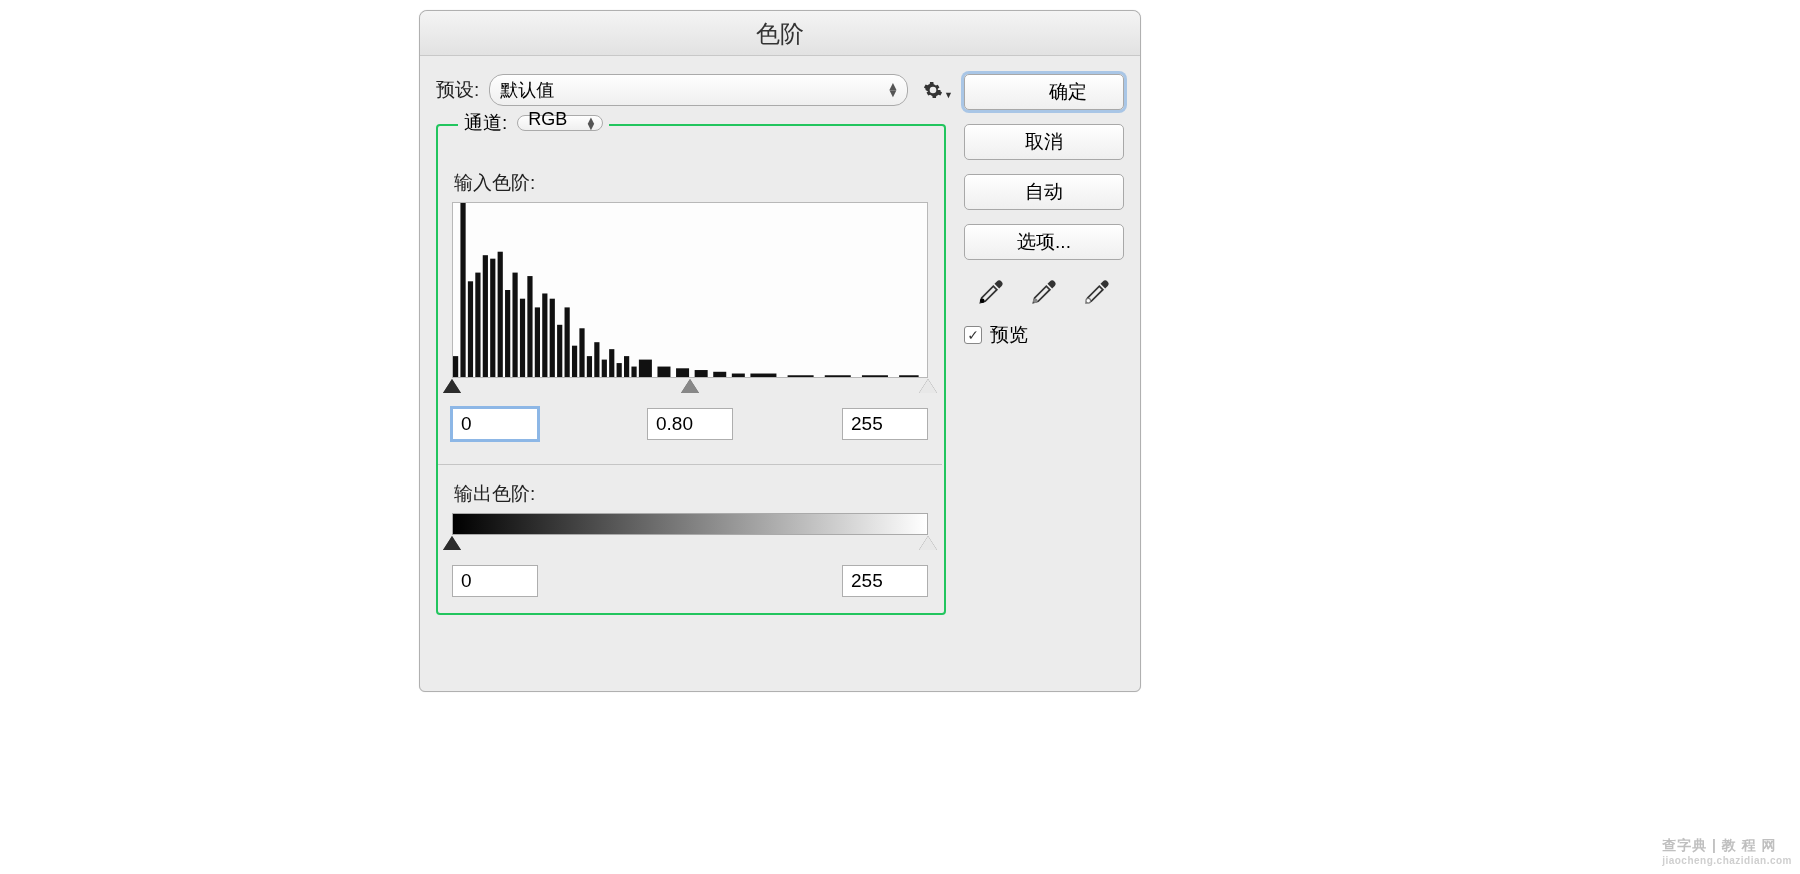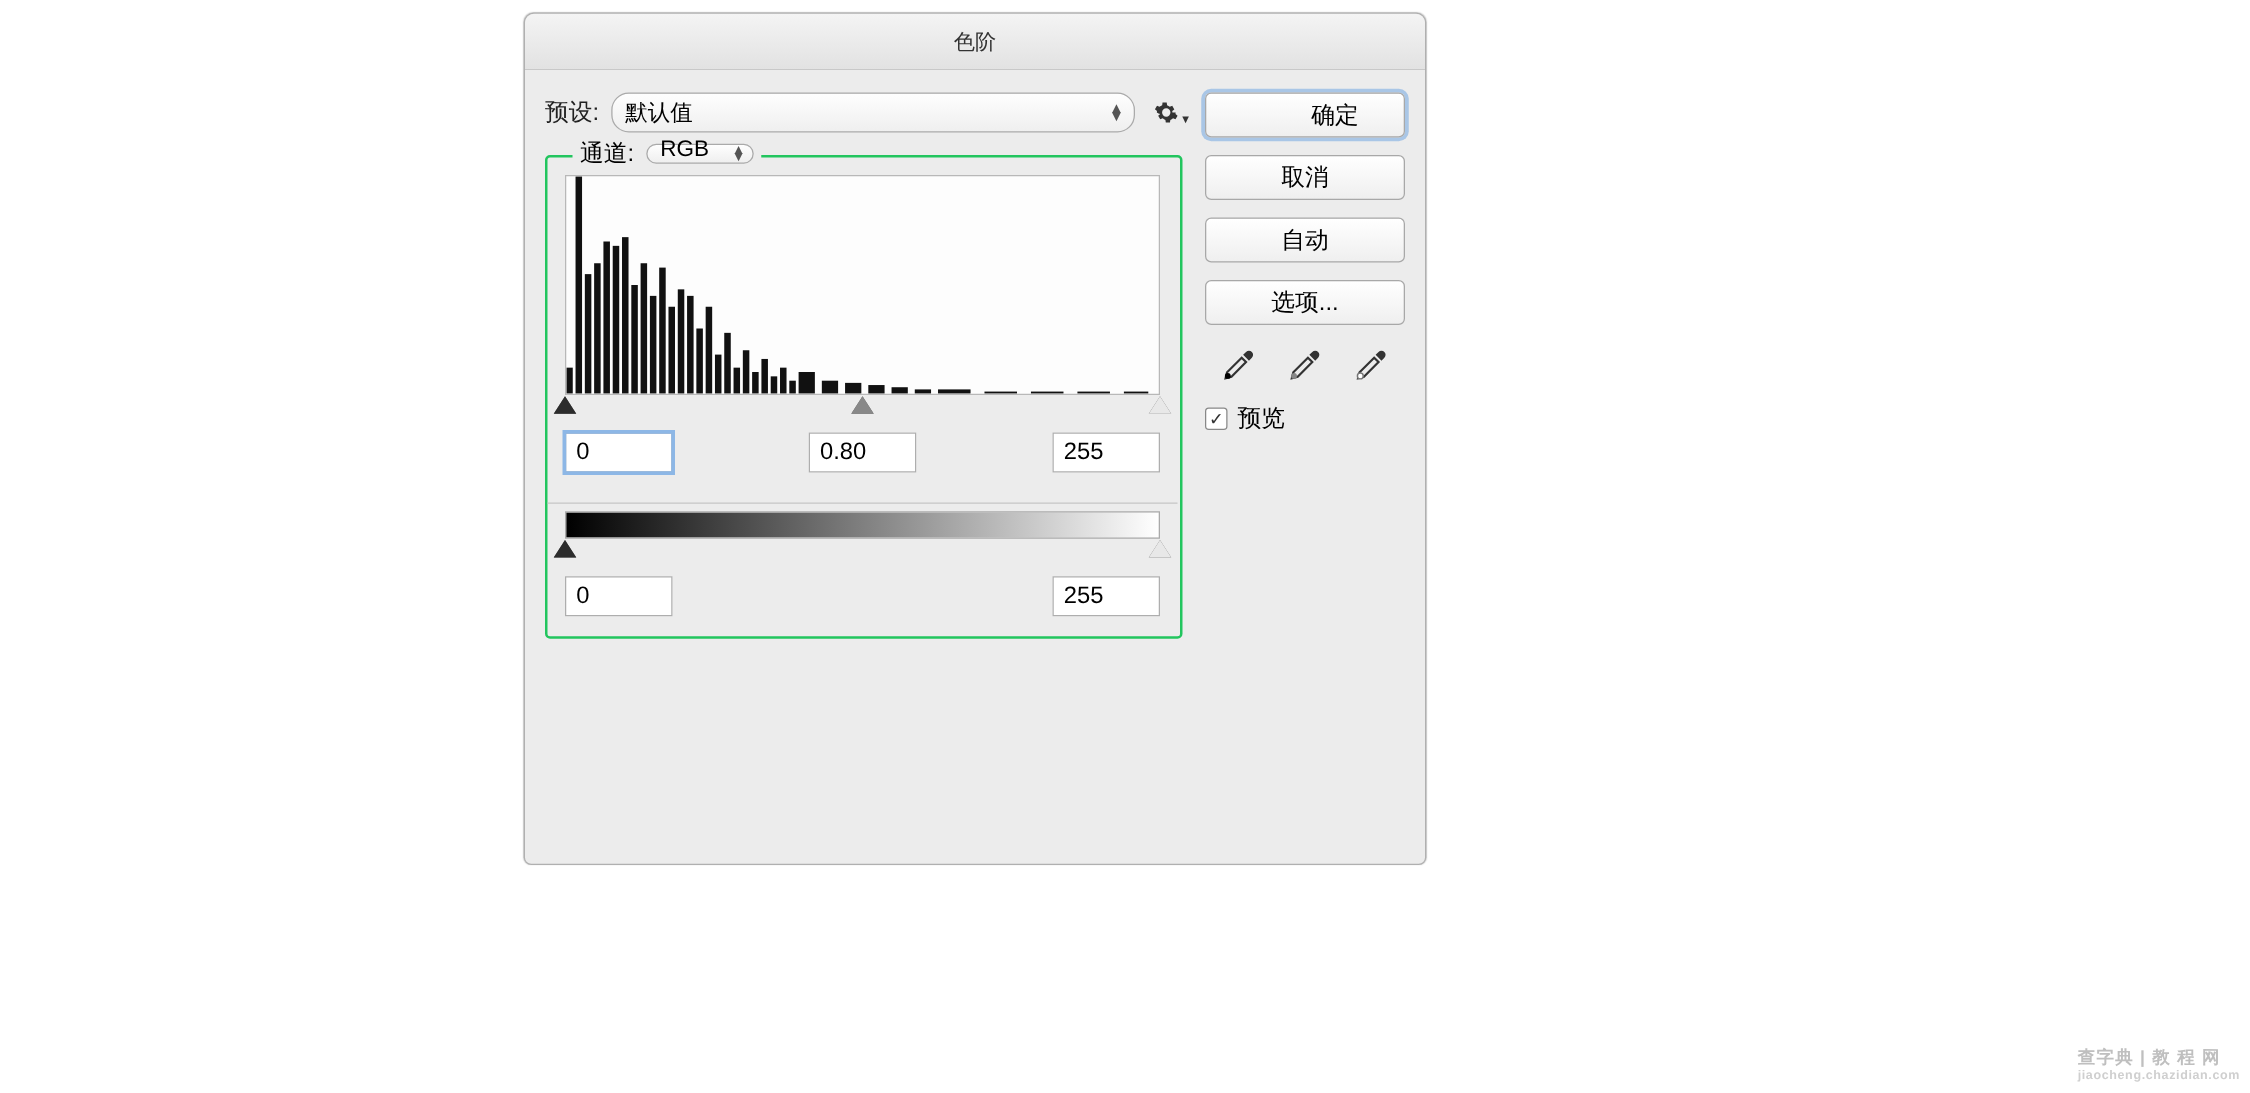--- a/index.html
+++ b/index.html
@@ -8,21 +8,21 @@
     position:absolute; left:419px; top:10px; width:722px; height:682px;
     border:1px solid #b0b0b0; border-radius:8px 8px 6px 6px;
     background:#ececec;
     box-shadow:0 0 1px rgba(0,0,0,0.2);
   }
   .titlebar {
     height:45px; line-height:45px; text-align:center;
     background:linear-gradient(#f4f4f4,#e2e2e2);
     border-bottom:1px solid #c8c8c8;
     border-radius:8px 8px 0 0;
-    font-size:17px; color:#333;
+    font-size:24px; color:#333;
   }
   .body { padding:18px 16px 16px 16px; display:flex; }
   .left-col { flex:1; }
   .right-col { width:160px; margin-left:18px; }
 
   
   .preset-row { display:flex; align-items:center; margin-bottom:18px; }
   .preset-row .label { font-size:19px; color:#222; margin-right:10px; }
   .select-wide {
     flex:1; height:32px; background:linear-gradient(#fefefe,#efefef);
@@ -160,20 +160,21 @@
 
       <div class="fieldset">
         <div class="channel-row">
           <span class="label">通道:</span>
           <div class="select-small">
             <span>RGB</span>
             <span class="arrows">▲<br>▼</span>
           </div>
         </div>
 
+        <div class="section-label">输入色阶:</div>
         <div class="histogram">
           <svg class="hist-svg" viewBox="0 0 255 100" preserveAspectRatio="none" id="hist-svg">
               <rect x="0" y="88" width="2.8" height="12" fill="#111"></rect>
               <rect x="4" y="0" width="2.8" height="100" fill="#111"></rect>
               <rect x="8" y="45" width="2.8" height="55" fill="#111"></rect>
               <rect x="12" y="40" width="2.8" height="60" fill="#111"></rect>
               <rect x="16" y="30" width="2.8" height="70" fill="#111"></rect>
               <rect x="20" y="32" width="2.8" height="68" fill="#111"></rect>
               <rect x="24" y="28" width="2.8" height="72" fill="#111"></rect>
               <rect x="28" y="50" width="2.8" height="50" fill="#111"></rect>
@@ -220,20 +221,21 @@
           <div class="num-input">
               <span>0.80</span>
             </div>
           <div class="num-input">
               <span>255</span>
             </div>
         </div>
 
         <hr class="divider">
 
+        <div class="section-label" style="margin-top:16px">输出色阶:</div>
         <div class="gradient-bar"></div>
         <div class="out-slider">
           <div class="tri black tri-outline"></div>
           <div class="tri white tri-outline"></div>
         </div>
         <div class="input-row">
           <div class="num-input">
               <span>0</span>
             </div>
           <div class="num-input">

